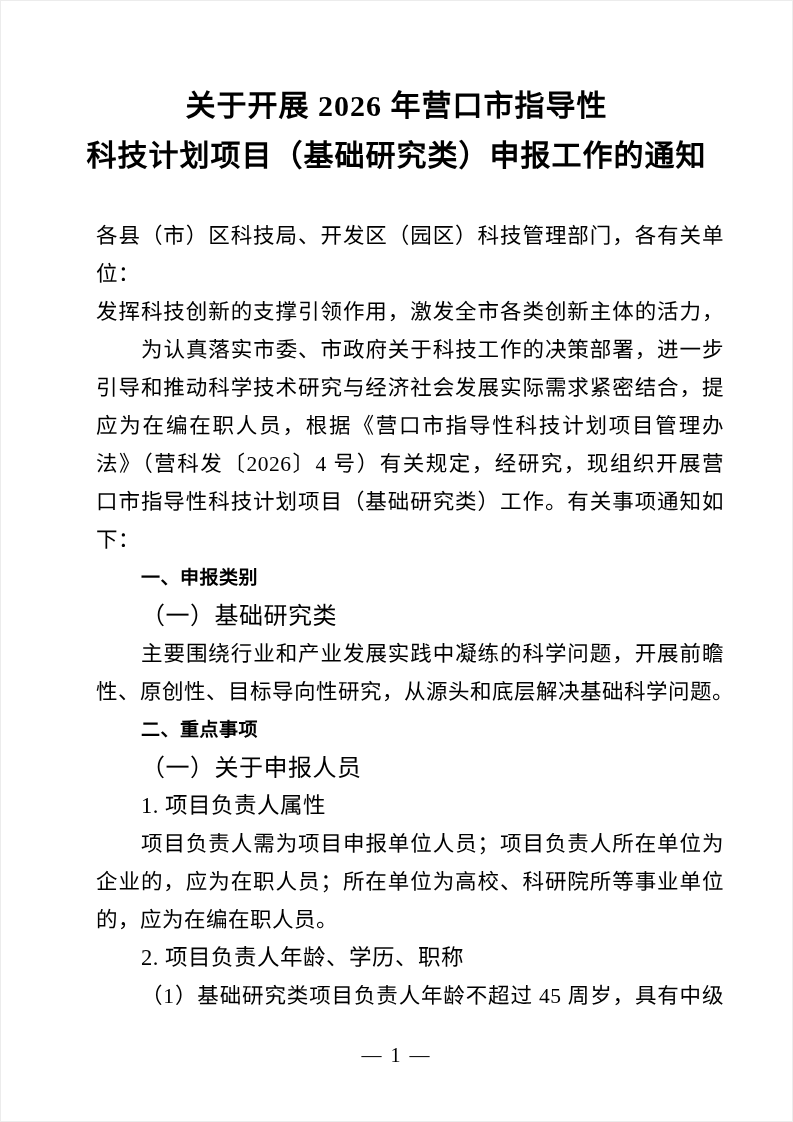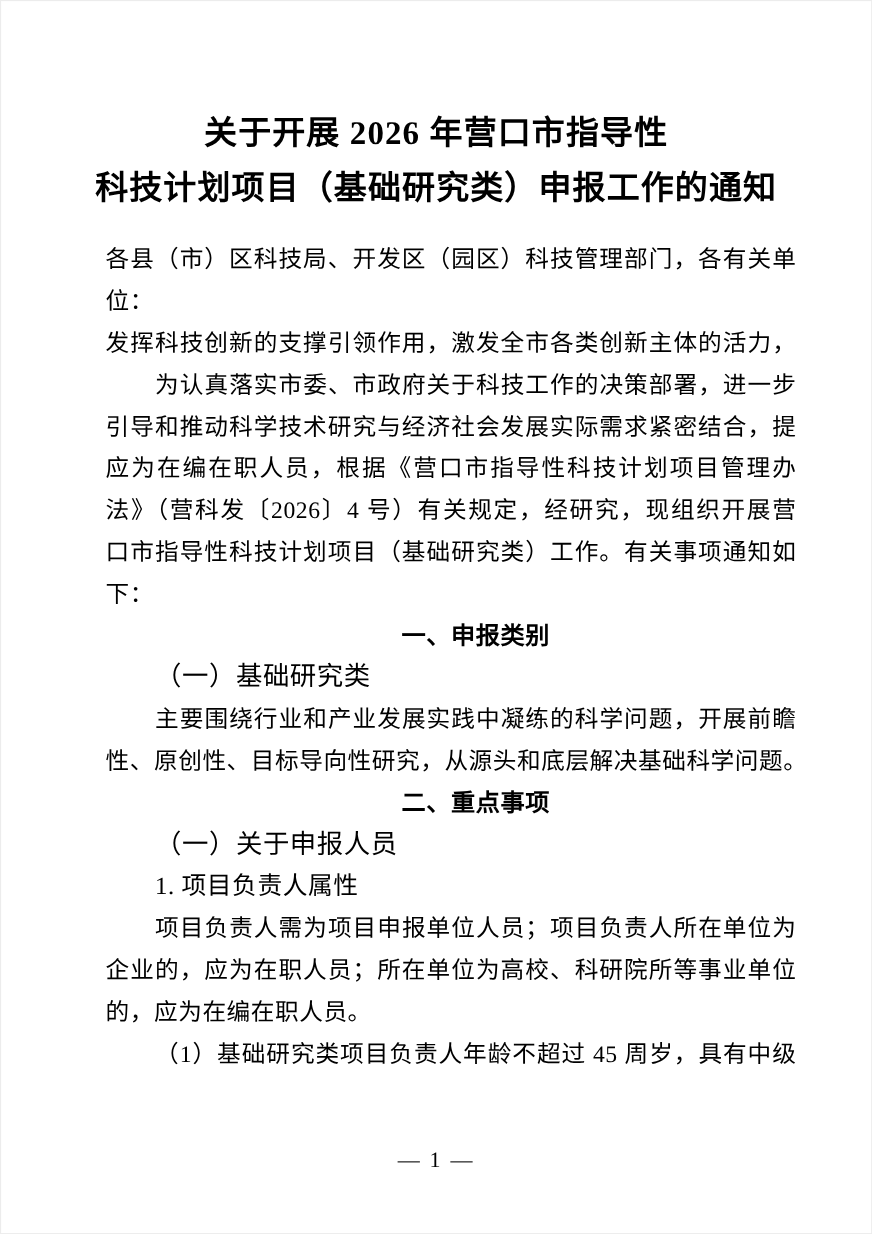--- a/index.html
+++ b/index.html
@@ -23,21 +23,20 @@
     position: absolute;
     top: 80px;
     left: 0;
     width: 100%;
     text-align: center;
     font-weight: bold;
     font-size: 30px;
     line-height: 50px;
     letter-spacing: 1px;
     font-family: "Liberation Serif", "DejaVu Serif", serif;
-    margin-top: 16px;
   }
   .content {
     position: absolute;
     top: 216px;
     left: 95px;
     width: 628px;
   }
   .line {
     font-size: 21.5px;
     line-height: 38px;
@@ -50,22 +49,21 @@
     white-space: normal;
     text-align: justify;
     text-align-last: justify;
   }
   .ind2 {
     padding-left: 45px;
   }
   .h-hei {
     font-family: "Liberation Sans", "DejaVu Sans", sans-serif;
     font-weight: bold;
-    font-size: 22px;
-    text-align: center;
+    font-size: 19px;
   }
   .h-kai {
     font-family: "Liberation Serif", "DejaVu Serif", serif;
     font-size: 24px;
   }
   .h-num {
     font-family: "Liberation Serif", "DejaVu Serif", serif;
     font-weight: normal;
     font-size: 22.5px;
   }
@@ -102,19 +100,20 @@
       <div class="line h-hei ind2">一、申报类别</div>
       <div class="line h-kai ind2">（一）基础研究类</div>
       <div class="line  ind2 fill">主要围绕行业和产业发展实践中凝练的科学问题，开展前瞻</div>
       <div class="line">性、原创性、目标导向性研究，从源头和底层解决基础科学问题。</div>
       <div class="line h-hei ind2">二、重点事项</div>
       <div class="line h-kai ind2">（一）关于申报人员</div>
       <div class="line h-num ind2">1. 项目负责人属性</div>
       <div class="line  ind2 fill">项目负责人需为项目申报单位人员；项目负责人所在单位为</div>
       <div class="line  fill">企业的，应为在职人员；所在单位为高校、科研院所等事业单位</div>
       <div class="line">的，应为在编在职人员。</div>
+      <div class="line h-num ind2">2. 项目负责人年龄、学历、职称</div>
       <div class="line  ind2 fill">（1）基础研究类项目负责人年龄不超过 45 周岁，具有中级</div>
     </div>
 
   <div class="footer">
     <span>— 1 —</span>
   </div>
 </div>
 
 </body></html>

